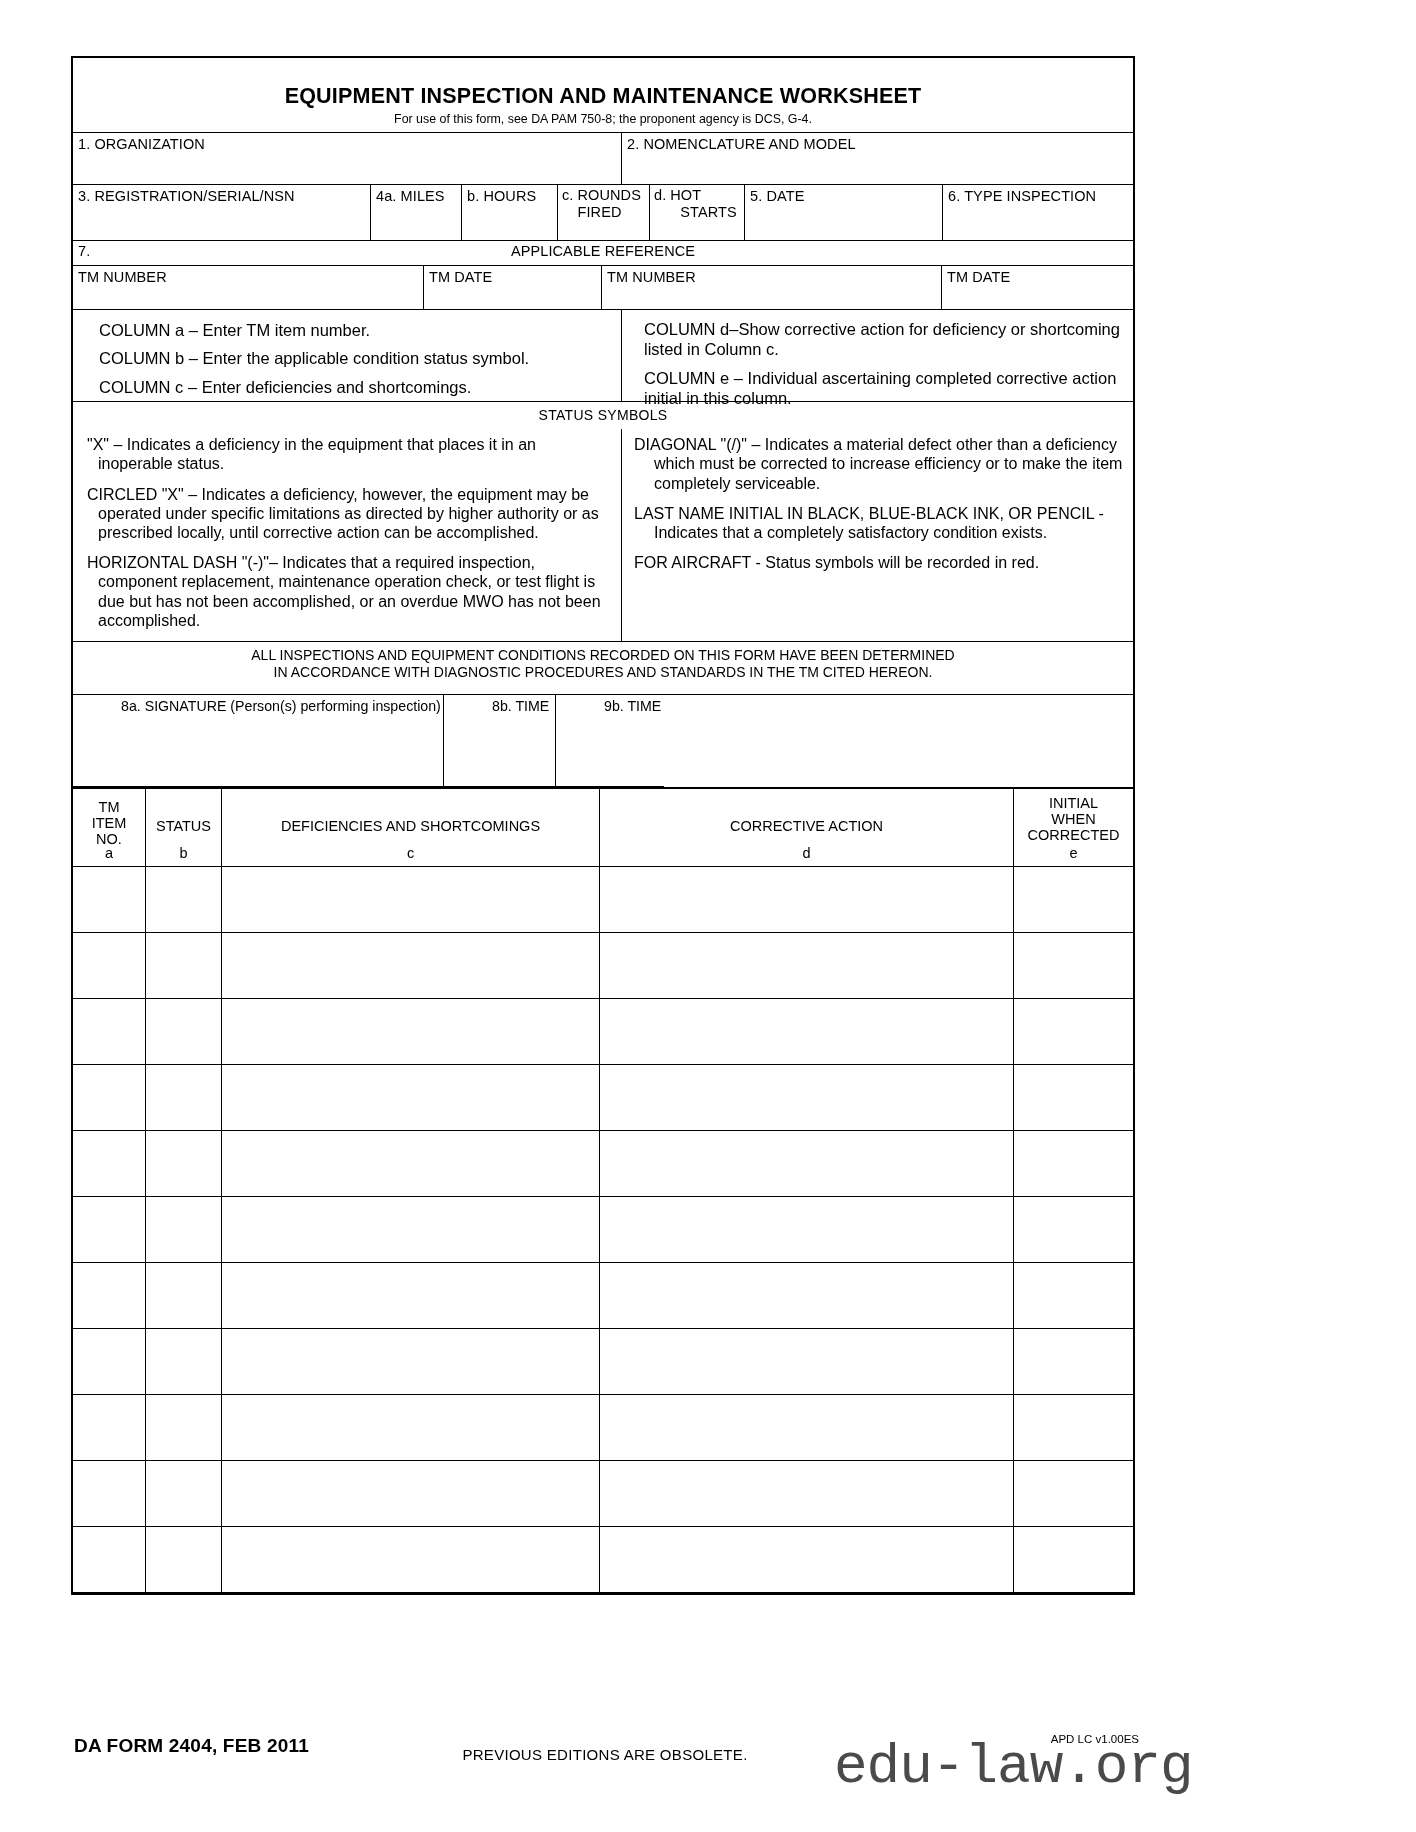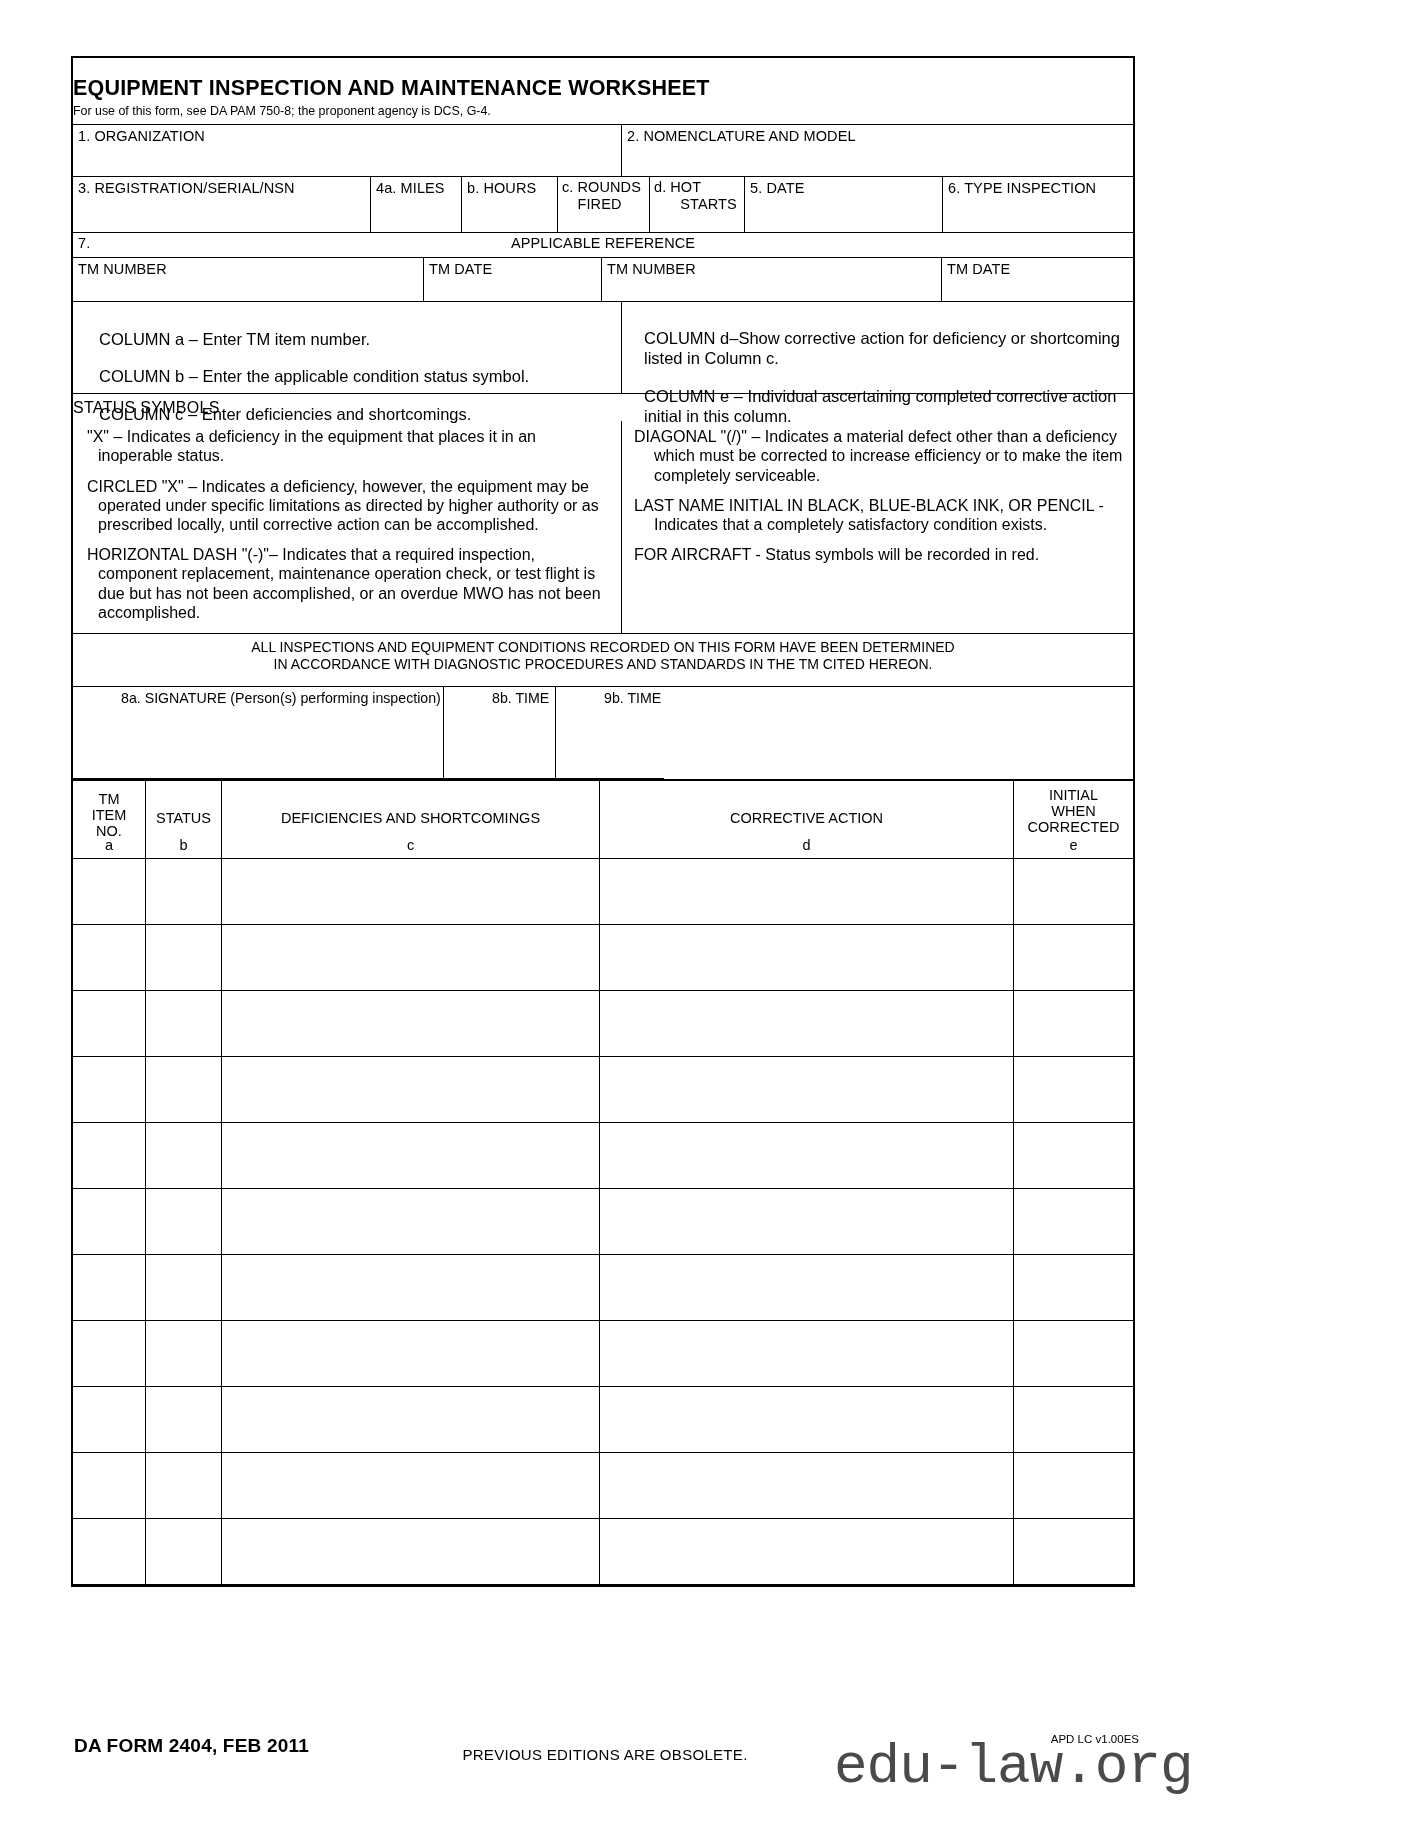--- a/index.html
+++ b/index.html
@@ -45,49 +45,50 @@
 
   .lbl {
     font-size: 14.5px;
     line-height: 1.12;
     white-space: nowrap;
     letter-spacing: 0.1px;
   }
 
   
   .titlebar {
-    text-align: left;
-    padding: 19px 0 6px 0;
+    text-align: center;
+    padding: 27px 0 6px 0;
   }
   .title {
     font-size: 21.5px;
     font-weight: bold;
     letter-spacing: 0.2px;
     line-height: 1.1;
   }
   .subtitle {
     font-size: 12.4px;
     margin-top: 4px;
     line-height: 1.1;
   }
 
   
   .instr {
     font-size: 16.5px;
     line-height: 1.22;
   }
   .instr-left { padding: 10px 6px 10px 26px; }
   .instr-right { padding: 9px 8px 8px 22px; }
-  .instr p { margin: 17px 0 8px 0; }
+  .instr p { margin: 0 0 8px 0; }
   .instr p:last-child { margin-bottom: 0; }
   .hang { text-indent: 0; }
 
   
   .ss-title {
-    font-size: 16px;
+    text-align: center;
+    font-size: 14px;
     padding: 5px 0 3px 0;
     letter-spacing: 0.3px;
   }
   .ss {
     font-size: 16px;
     line-height: 1.2;
   }
   .ss p {
     margin: 0 0 11px 0;
     padding-left: 17px;

